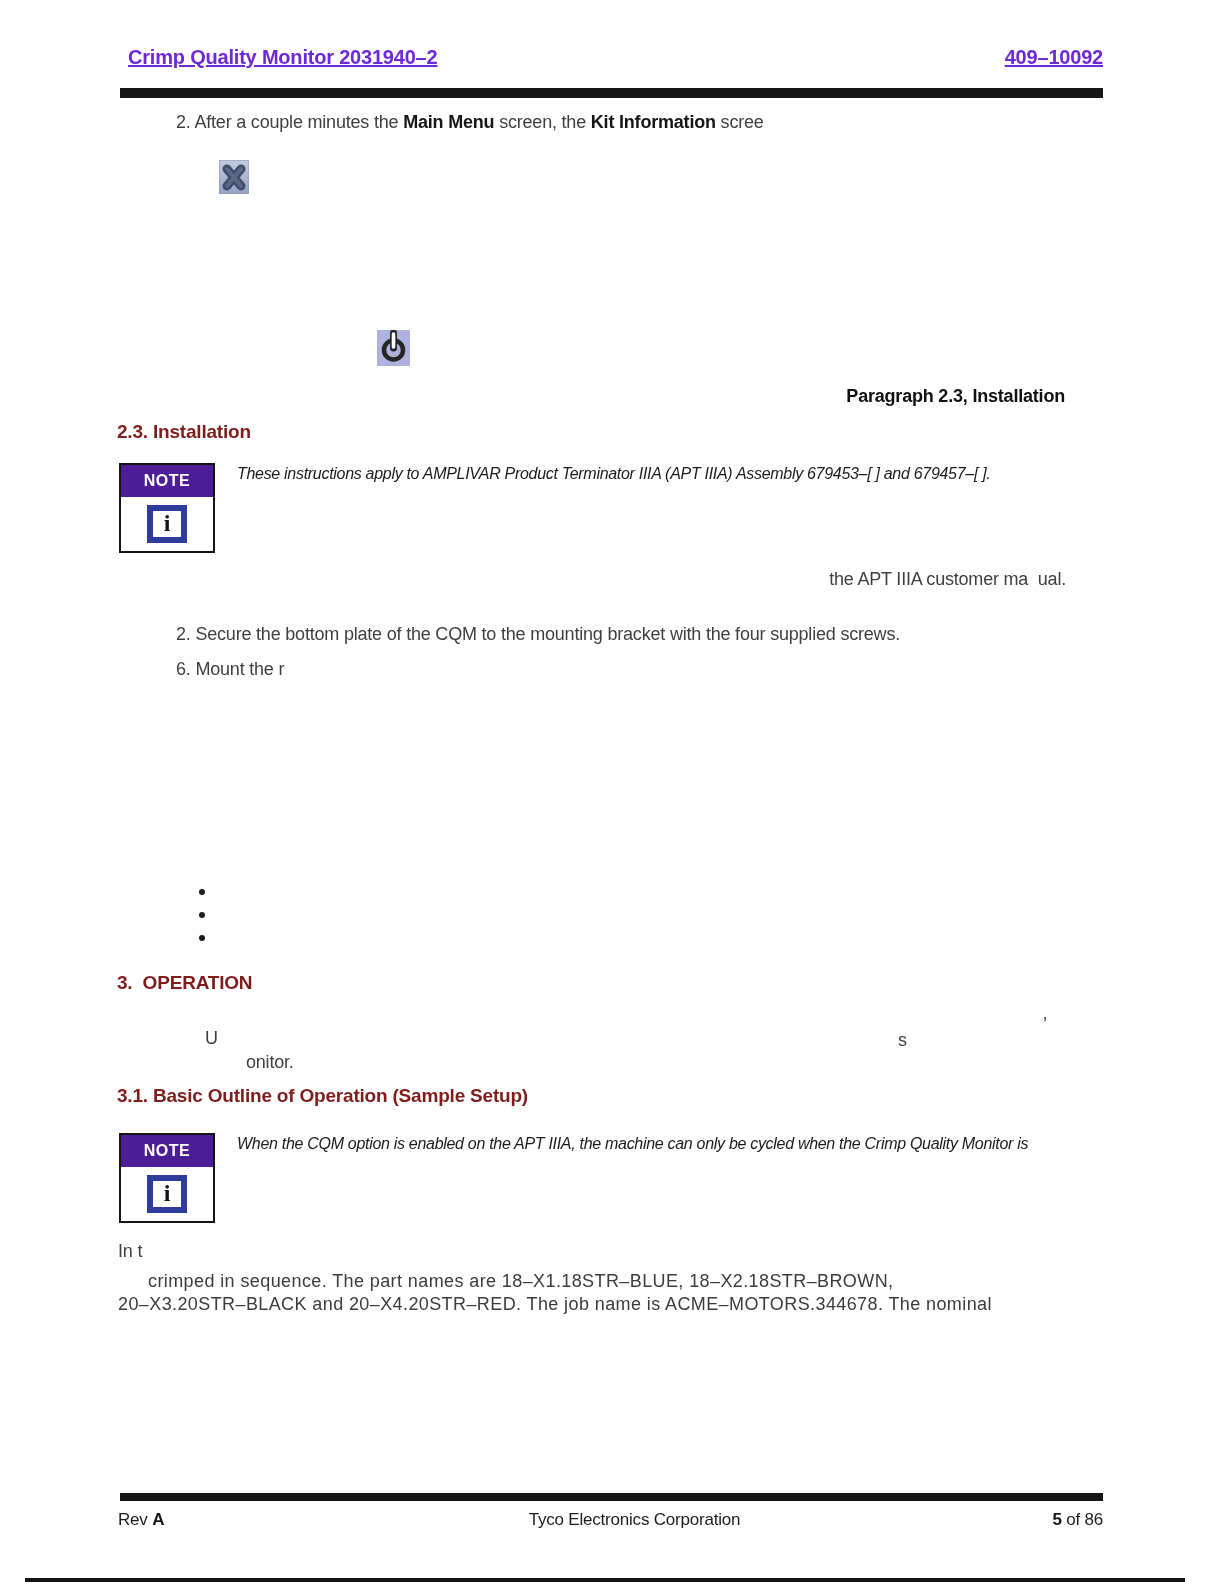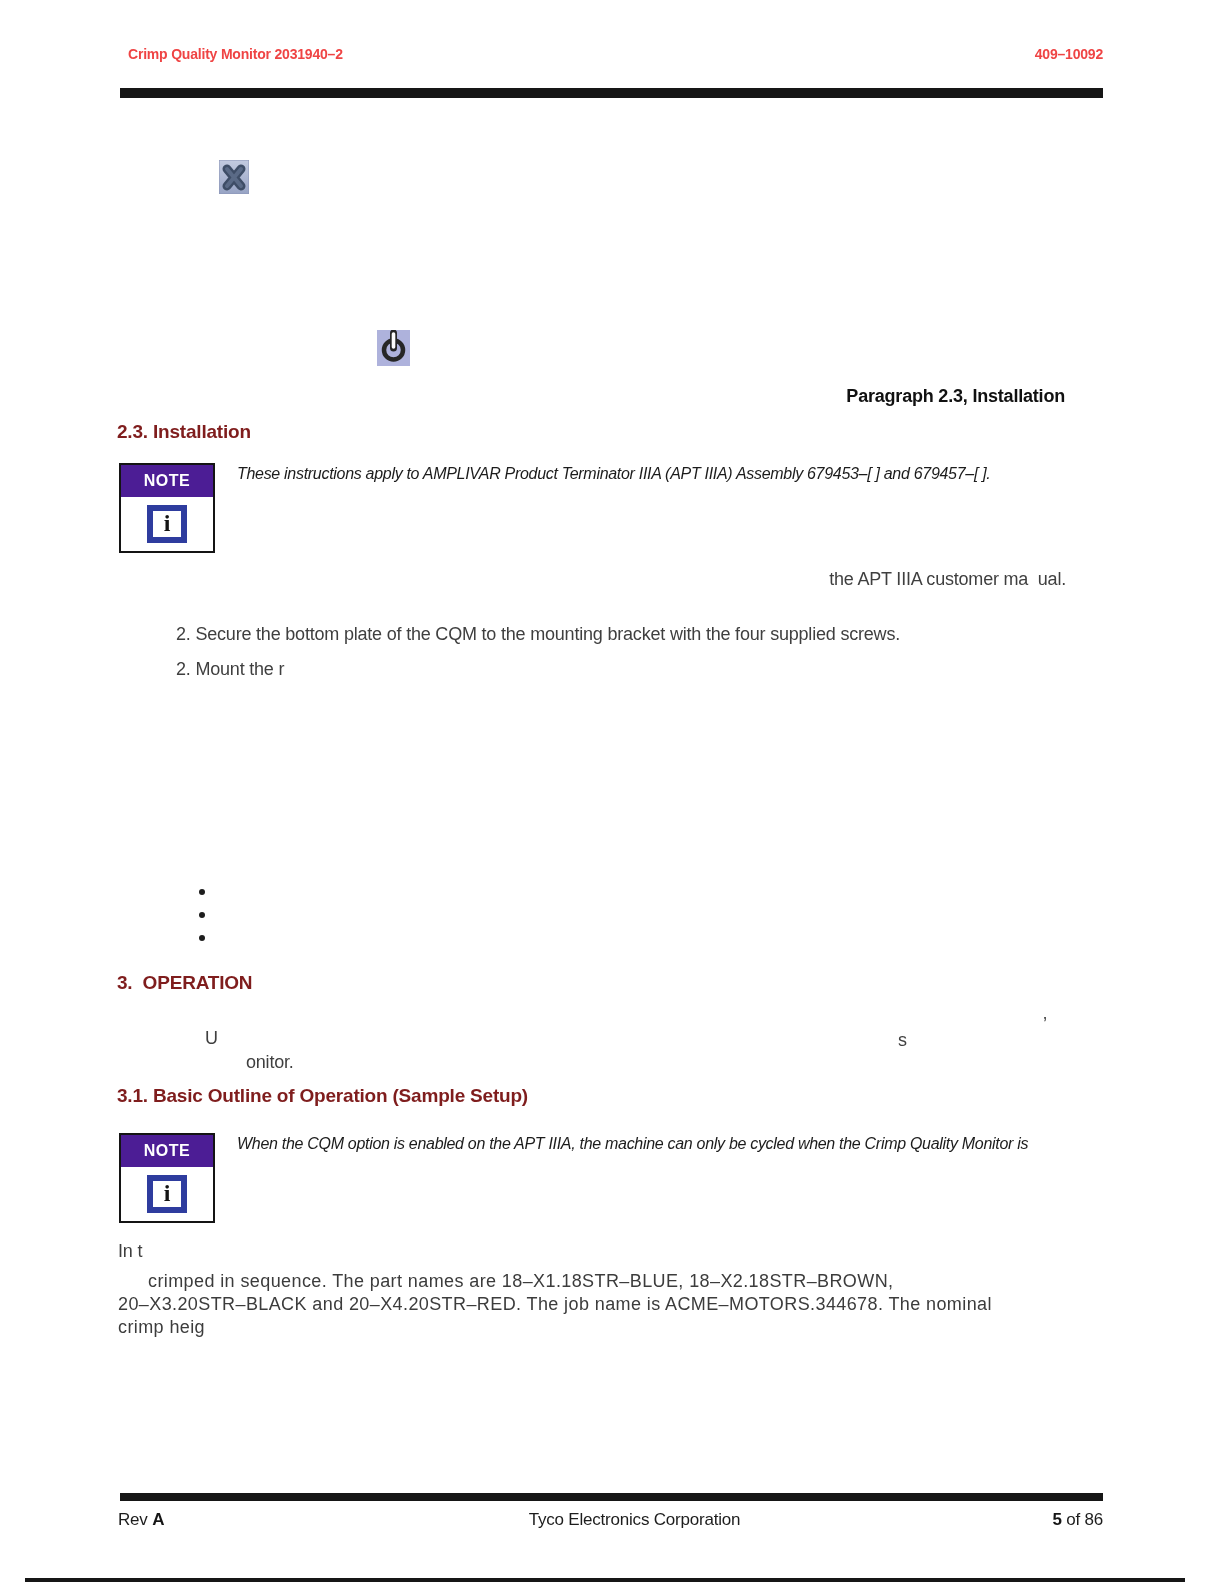--- a/index.html
+++ b/index.html
@@ -3,21 +3,21 @@
 <meta charset="utf-8">
 <style>
   html,body{margin:0;padding:0;background:#ffffff;}
   .page{
     position:relative;width:1225px;height:1585px;background:#ffffff;
     font-family:"Liberation Sans",sans-serif;color:#3f3f3f;overflow:hidden;
   }
   .abs{position:absolute;}
   .pre{white-space:pre;}
   .b{font-weight:700;color:#161616;}
-  .hdr{font-size:14px;font-weight:700;color:#ef4444;letter-spacing:-0.2px;}
+  .hdr{font-size:20px;font-weight:700;color:#6d28d9;letter-spacing:-0.2px;text-decoration:underline;}
   .rule{background:#161616;}
   .bodytext{font-size:18px;line-height:24px;color:#3f3f3f;letter-spacing:-0.2px;}
   .h2{font-size:19px;font-weight:700;color:#7f1d1d;letter-spacing:-0.2px;}
   .pref{font-size:18px;font-weight:700;color:#111;letter-spacing:-0.2px;}
   .noteitalic{font-size:16px;line-height:22px;font-style:italic;color:#1c1c1c;
     letter-spacing:-0.3px;white-space:nowrap;}
   .notebox{width:96px;height:90px;border:2px solid #141414;box-sizing:border-box;background:#fff;}
   .notebox .nb-head{height:32px;background:#4c1d95;color:#fff;display:flex;
     align-items:center;justify-content:center;font-size:16px;font-weight:700;letter-spacing:0.5px;}
   .notebox .nb-body{height:54px;display:flex;align-items:center;justify-content:center;}
@@ -33,20 +33,23 @@
 </style>
 </head>
 <body>
 
 <div class="page">
 
   <div class="abs hdr" style="left:128px;top:46px;">Crimp Quality Monitor 2031940–2</div>
   <div class="abs hdr" style="right:122px;top:46px;">409–10092</div>
   <div class="abs rule" style="left:120px;top:88px;width:983px;height:10px;"></div>
 
+  <div class="abs bodytext" style="left:176px;top:110px;">
+    <span class="pre">2. After a couple minutes the </span><span class="b">Main Menu</span><span class="pre"> screen, the </span><span class="b">Kit Information</span><span class="pre"> scree</span>
+  </div>
 
   <div class="abs" style="left:219px;top:160px;">
     <svg class="icon-img" width="30" height="34" viewBox="0 0 30 34">
       <defs>
         <linearGradient id="xbg" x1="0" y1="0" x2="0" y2="1">
           <stop offset="0" stop-color="#c3cbe0"></stop>
           <stop offset="1" stop-color="#97a3c4"></stop>
         </linearGradient>
       </defs>
       <rect x="0" y="0" width="30" height="34" fill="url(#xbg)" stroke="#8a94b6" stroke-width="1"></rect>
@@ -74,21 +77,21 @@
       <div class="infobox">
         <span class="iglyph">i</span>
       </div>
     </div>
   </div>
   <div class="abs noteitalic" style="left:237px;top:463px;">These instructions apply to AMPLIVAR Product Terminator IIIA (APT IIIA) Assembly 679453–[ ] and 679457–[ ].</div>
 
   <div class="abs bodytext pre" style="right:159px;top:567px;">the APT IIIA customer ma  ual.</div>
 
   <div class="abs bodytext" style="left:176px;top:622px;">2. Secure the bottom plate of the CQM to the mounting bracket with the four supplied screws.</div>
-  <div class="abs bodytext" style="left:176px;top:657px;">2. Mount the r</div>
+  <div class="abs bodytext" style="left:176px;top:657px;">6. Mount the r</div>
 
   <div class="abs bullet" style="left:199px;top:889px;"></div>
   <div class="abs bullet" style="left:199px;top:912px;"></div>
   <div class="abs bullet" style="left:199px;top:935px;"></div>
 
   <div class="abs h2 pre" style="left:117px;top:972px;">3.  OPERATION</div>
 
   <div class="abs bodytext" style="left:1043px;top:1012px;">’</div>
   <div class="abs bodytext" style="left:205px;top:1026px;">U</div>
   <div class="abs bodytext" style="left:898px;top:1028px;">s</div>
@@ -106,21 +109,20 @@
   </div>
   <div class="abs noteitalic" style="left:237px;top:1133px;">
     <div>When the CQM option is enabled on the APT IIIA, the machine can only be cycled when the Crimp Quality Monitor is</div>
   </div>
 
   <div class="abs bodytext" style="left:118px;top:1239px;">In t</div>
 
   <div class="abs lastpara" style="left:118px;top:1270px;width:950px;">
     <div class="indent">crimped in sequence. The part names are 18–X1.18STR–BLUE, 18–X2.18STR–BROWN,</div>
     <div>20–X3.20STR–BLACK and 20–X4.20STR–RED. The job name is ACME–MOTORS.344678. The nominal</div>
-    <div>crimp heig</div>
   </div>
 
   <div class="abs rule" style="left:120px;top:1493px;width:983px;height:8px;"></div>
   <div class="abs footer-text" style="left:118px;top:1510px;">
     <span class="pre">Rev </span><span class="b">A</span>
   </div>
   <div class="abs footer-text" style="left:0;top:1510px;width:1225px;text-align:center;padding-left:22px;">Tyco Electronics Corporation</div>
   <div class="abs footer-text" style="right:122px;top:1510px;">
     <span class="b">5</span><span class="pre"> of 86</span>
   </div>

